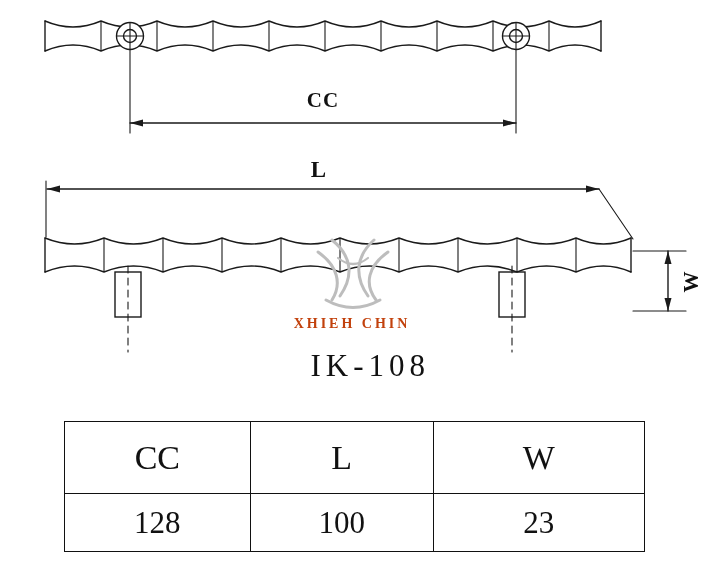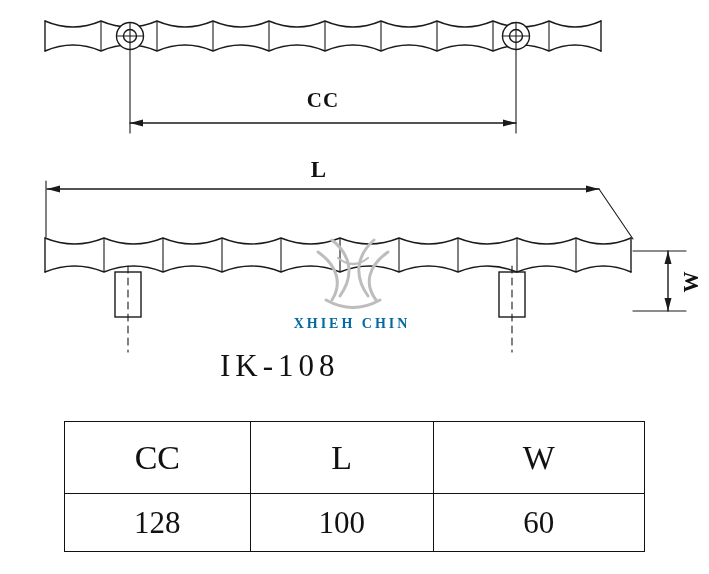--- a/index.html
+++ b/index.html
@@ -24,27 +24,27 @@
   .dim-label.rot{
     transform:rotate(-90deg);
     transform-origin:center center;
   }
   #watermark-text{
     position:absolute;
     left:272px;top:316px;width:160px;
     text-align:center;
     font-size:14px;
     letter-spacing:3px;
-    color:#0369a1;
+    color:#c2410c;
     font-weight:600;
   }
   #model-number{
     position:absolute;
     left:220px;top:348px;width:210px;
-    text-align:left;
+    text-align:right;
     font-size:31px;
     letter-spacing:5px;
     color:#111;
   }
   #spec-table{
     position:absolute;
     left:64px;top:421px;
     width:581px;height:126px;
     border-collapse:collapse;
     table-layout:fixed;
@@ -153,18 +153,18 @@
   <table id="spec-table">
     <tbody>
         <tr class="hdr-row">
       <td class="col-a">CC</td>
       <td class="col-b">L</td>
       <td class="col-c">W</td>
     </tr>
     <tr class="val-row">
       <td>128</td>
       <td>100</td>
-      <td>60</td>
+      <td>23</td>
     </tr>
   </tbody>
     </table>
 
 </div>
 
 </body></html>

